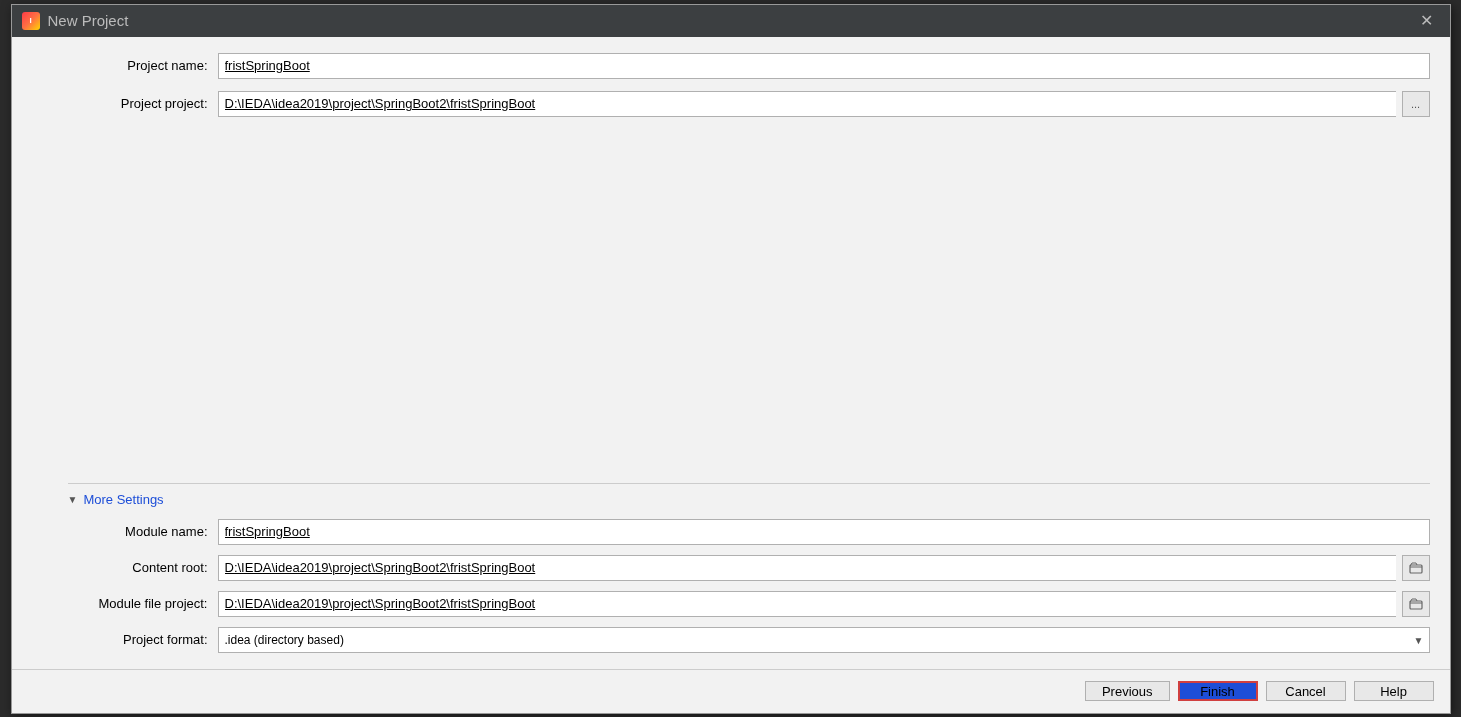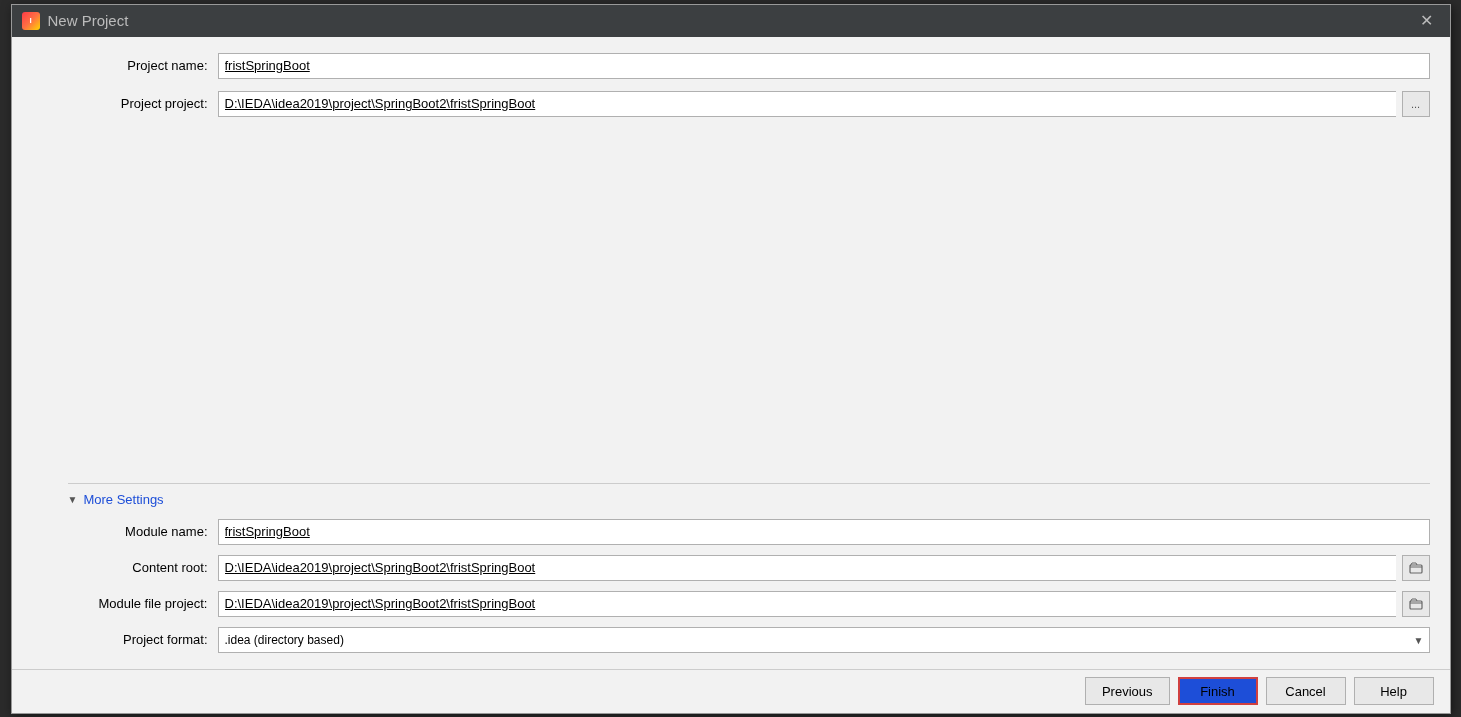--- a/index.html
+++ b/index.html
@@ -194,21 +194,21 @@
       padding: 8px 16px;
       display: flex;
       align-items: center;
       justify-content: flex-end;
       gap: 8px;
       height: 44px;
       flex-shrink: 0;
     }
 
     .footer-btn {
-      height: 28px;
+      height: 20px;
       min-width: 80px;
       padding: 0 16px;
       border: 1px solid #b0b0b0;
       background: #e8e8e8;
       font-size: 13px;
       cursor: pointer;
       color: #000;
     }
 
     .footer-btn.finish {

